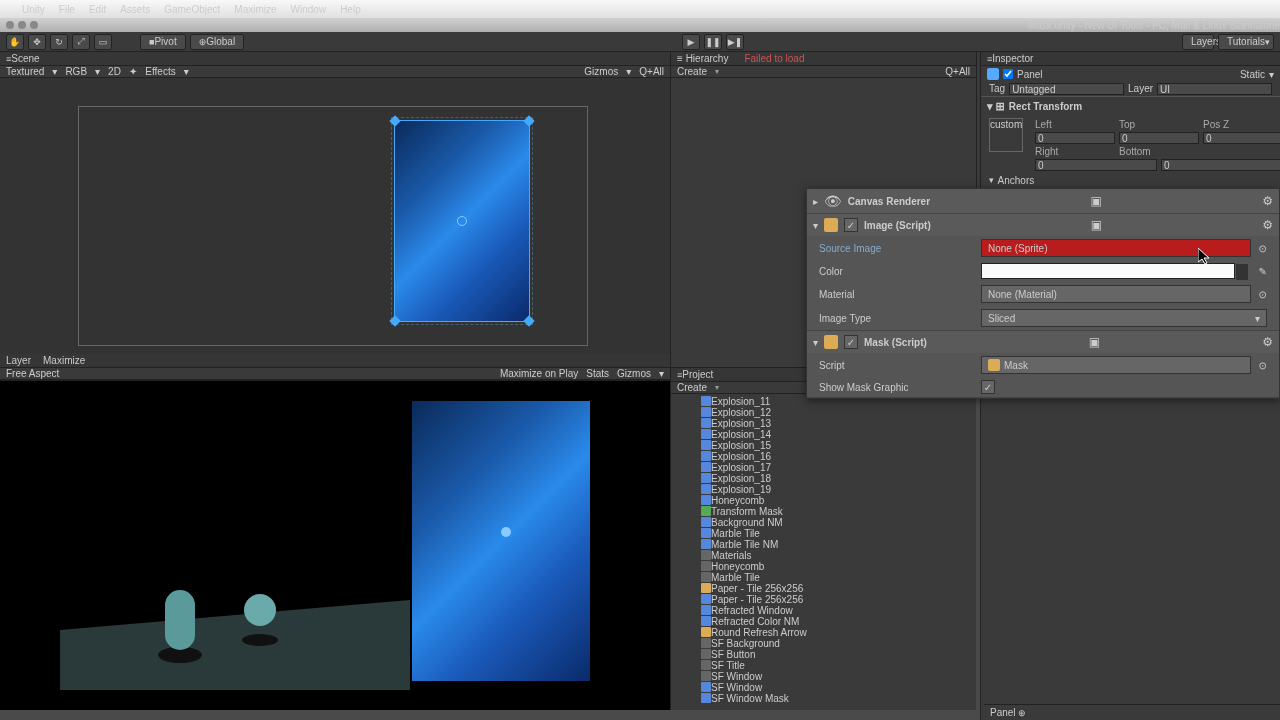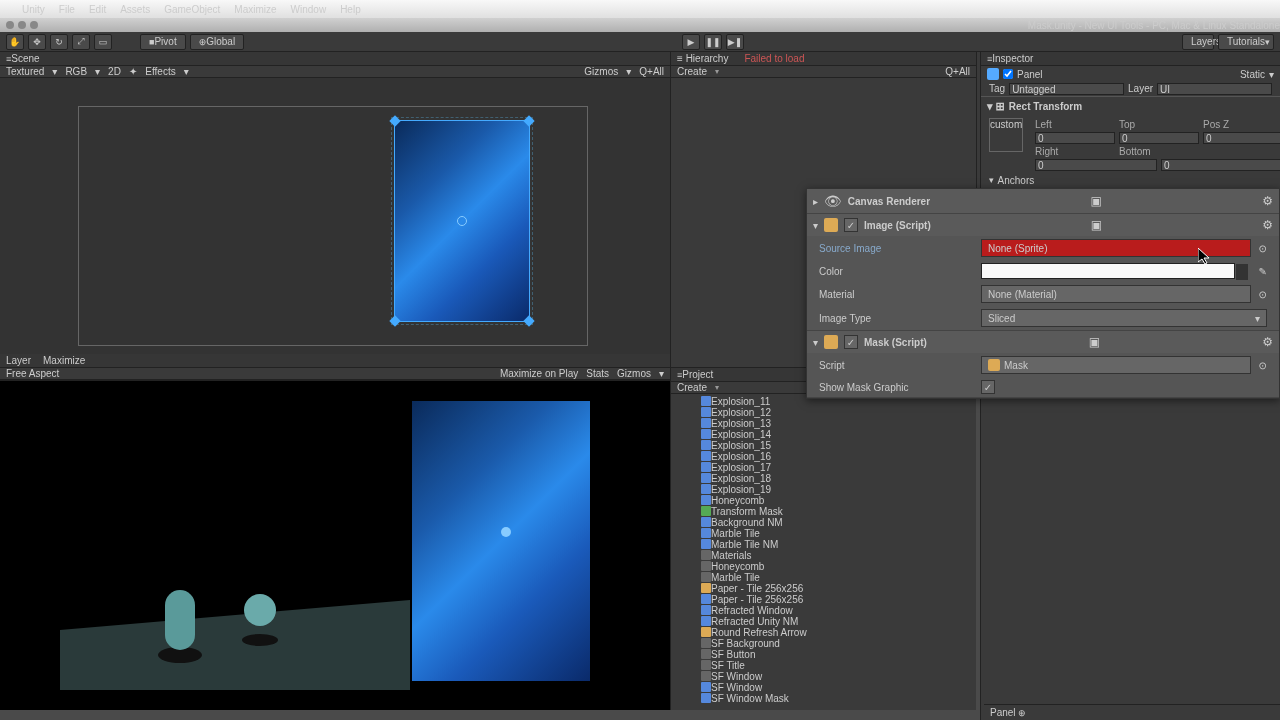--- a/index.html
+++ b/index.html
@@ -249,21 +249,21 @@
           <div class="pitem">
             <span class="picon b"></span>
             <span>Paper - Tile 256x256</span>
           </div>
           <div class="pitem">
             <span class="picon b"></span>
             <span>Refracted Window</span>
           </div>
           <div class="pitem">
             <span class="picon b"></span>
-            <span>Refracted Unity NM</span>
+            <span>Refracted Color NM</span>
           </div>
           <div class="pitem">
             <span class="picon y"></span>
             <span>Round Refresh Arrow</span>
           </div>
           <div class="pitem">
             <span class="picon "></span>
             <span>SF Background</span>
           </div>
           <div class="pitem">

